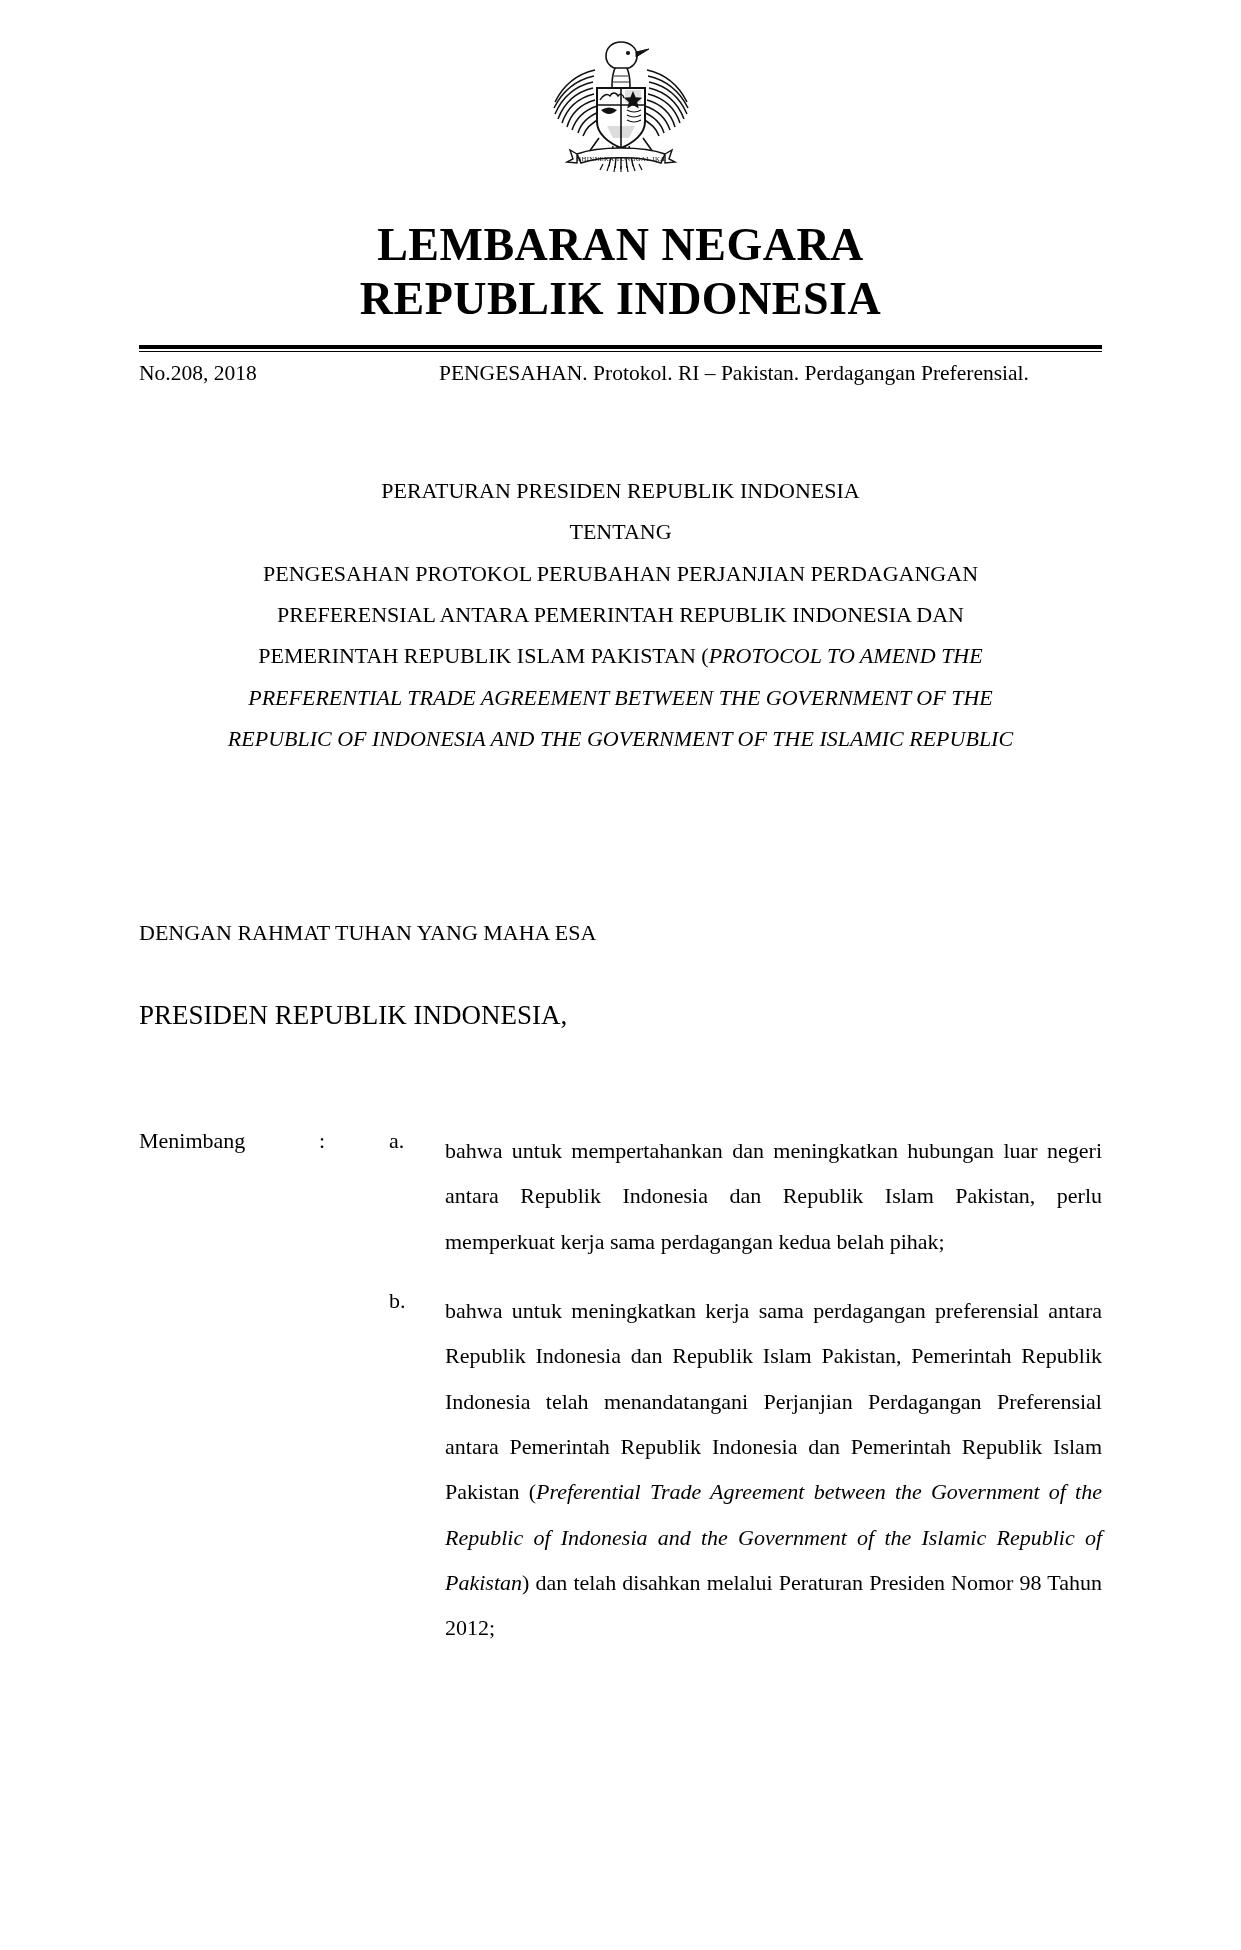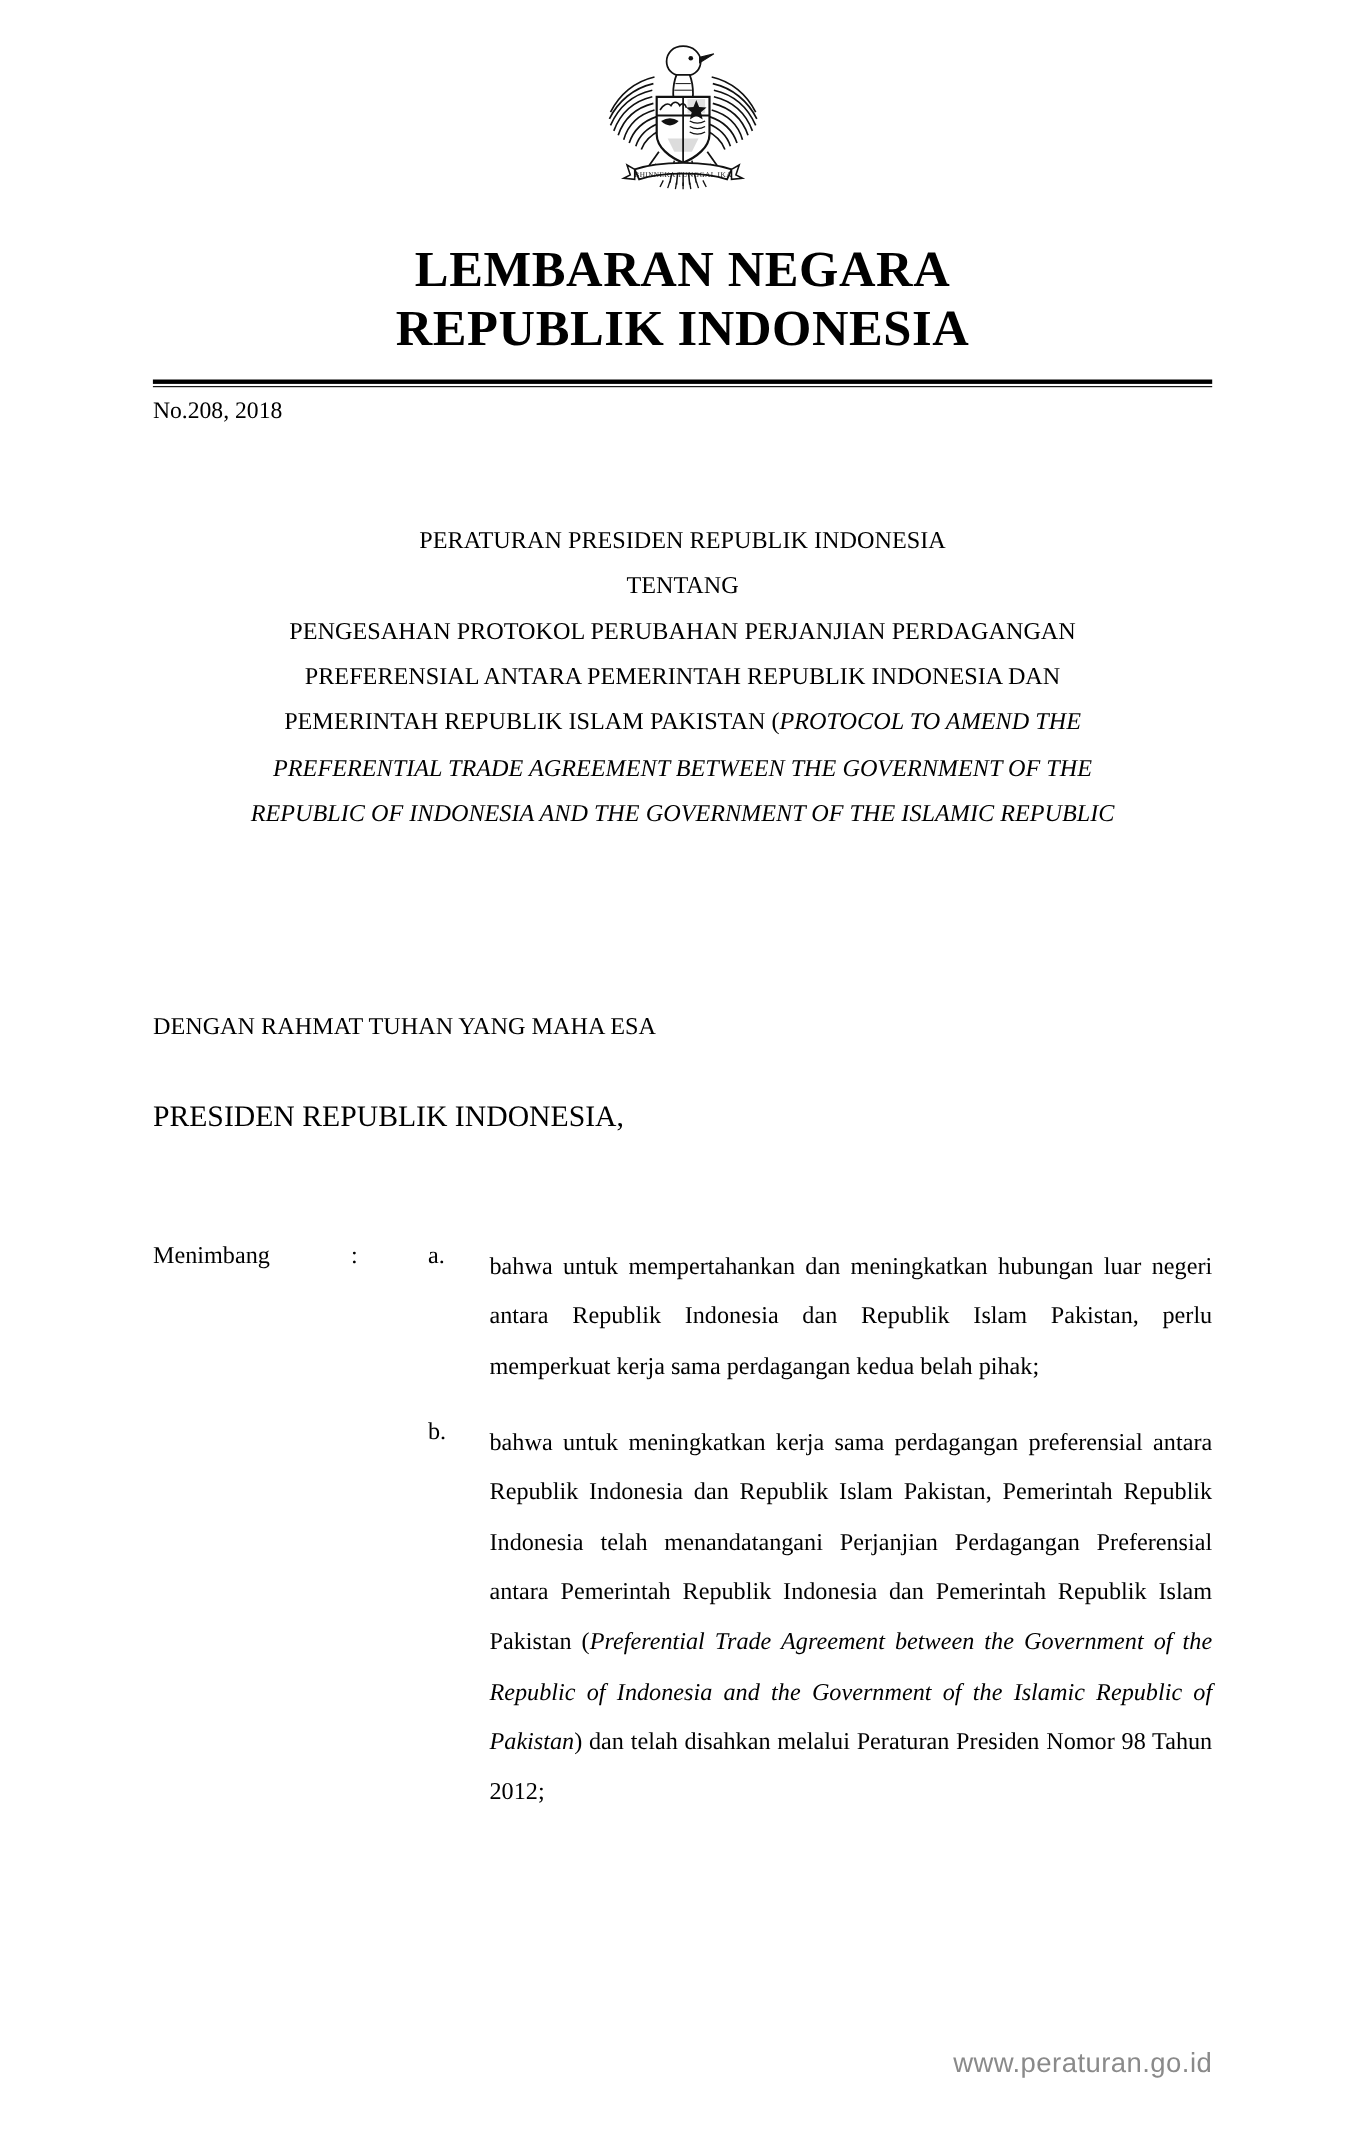--- a/index.html
+++ b/index.html
@@ -263,20 +263,21 @@
 
   <div class="masthead">
     <span class="line1">LEMBARAN NEGARA</span>
     <span class="line2">REPUBLIK INDONESIA</span>
   </div>
 
   <div class="rule"></div>
 
   <div class="meta-row">
     <span class="meta-no">No.208, 2018</span>
+    <span class="meta-subject">PENGESAHAN. Protokol. RI – Pakistan. Perdagangan Preferensial.</span>
   </div>
 
   <div class="title-block">
     <span class="t-line">PERATURAN PRESIDEN REPUBLIK INDONESIA</span>
     <span class="t-line">TENTANG</span>
     <span class="t-line">PENGESAHAN PROTOKOL PERUBAHAN PERJANJIAN PERDAGANGAN</span>
     <span class="t-line">PREFERENSIAL ANTARA PEMERINTAH REPUBLIK INDONESIA DAN</span>
     <span class="t-line"><span>PEMERINTAH REPUBLIK ISLAM PAKISTAN (</span><span class="ital">PROTOCOL TO AMEND THE</span></span>
     <span class="t-line ital">PREFERENTIAL TRADE AGREEMENT BETWEEN THE GOVERNMENT OF THE</span>
     <span class="t-line ital">REPUBLIC OF INDONESIA AND THE GOVERNMENT OF THE ISLAMIC REPUBLIC</span>
@@ -297,15 +298,14 @@
       </div>
 
       <div class="cons-item">
         <span class="cons-marker">b.</span>
         <span class="cons-text"><span>bahwa untuk meningkatkan kerja sama perdagangan preferensial antara Republik Indonesia dan Republik Islam Pakistan, Pemerintah Republik Indonesia telah menandatangani Perjanjian Perdagangan Preferensial antara Pemerintah Republik Indonesia dan Pemerintah Republik Islam Pakistan (</span><span class="ital">Preferential Trade Agreement between the Government of the Republic of Indonesia and the Government of the Islamic Republic of Pakistan</span><span>) dan telah disahkan melalui Peraturan Presiden Nomor 98 Tahun 2012;</span></span>
       </div>
 
     </div>
   </div>
 
-  <div class="footer">www.peraturan.go.id</div>
 
 </div>
 
 </body></html>

